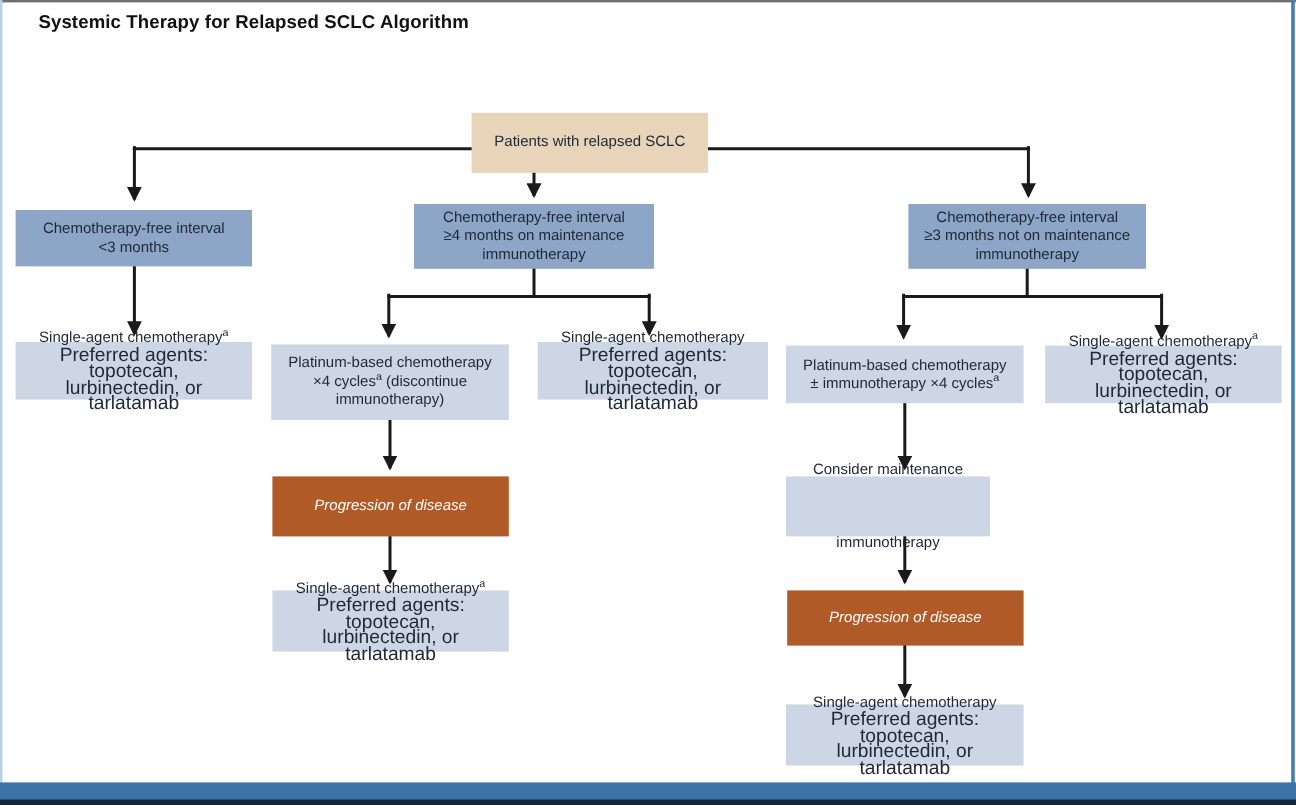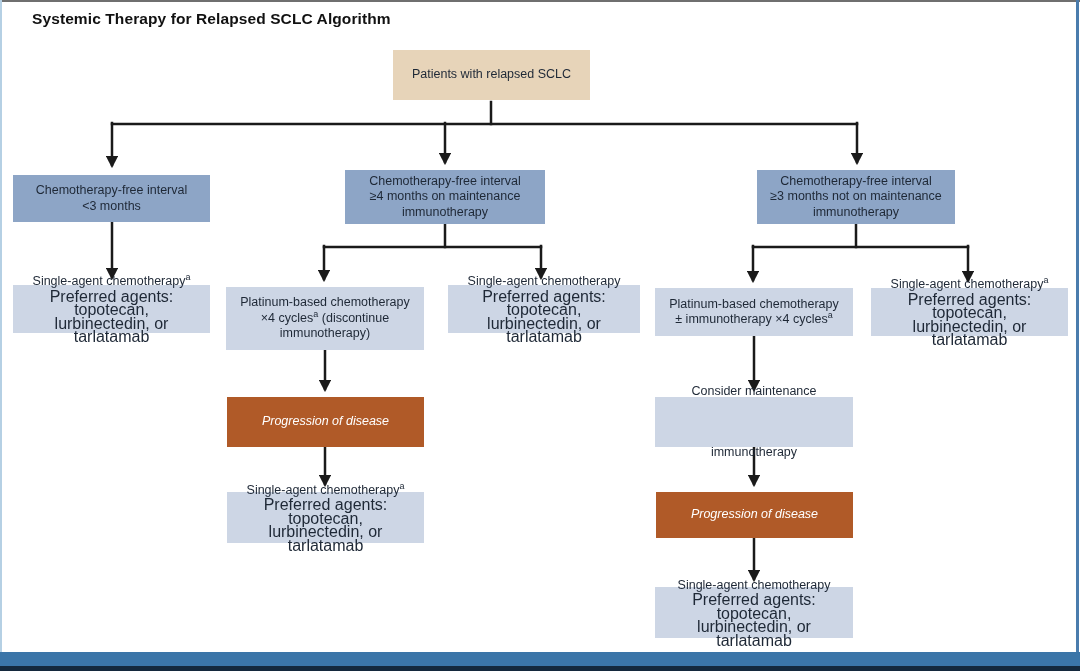--- a/index.html
+++ b/index.html
@@ -16,36 +16,36 @@
     position:absolute;left:32px;top:10px;font-size:15.5px;font-weight:bold;color:#111111;
     letter-spacing:0.1px;
   }
   svg.connectors{position:absolute;left:0;top:0;width:1080px;height:671px;}
   .node{
     position:absolute;display:flex;flex-direction:column;align-items:center;justify-content:center;
     text-align:center;font-size:12.5px;line-height:15.5px;box-sizing:border-box;padding:2px 4px;
   }
   .node sup{font-size:9px;line-height:0;vertical-align:super;}
   .node .sub{font-size:16px;line-height:13.5px;}
-  .tan{background:#e7d4b9;}
+  .tan{background:#e7d4b9;margin-top:44px;}
   .hdr{background:#8da5c6;}
   .light{background:#cdd6e5;}
   .alert{background:#b05a28;color:#ffffff;font-style:italic;}
   
   .n-root {left:393px;top:50px; width:197px;height:50px;}
   .n-h1   {left:13px; top:175px;width:197px;height:47px;}
   .n-h2   {left:345px;top:170px;width:200px;height:54px;}
   .n-h3   {left:757px;top:170px;width:198px;height:54px;}
   .n-s1   {left:13px; top:285px;width:197px;height:48px;}
   .n-p2   {left:226px;top:287px;width:198px;height:63px;}
   .n-s2   {left:448px;top:285px;width:192px;height:48px;}
   .n-p3   {left:655px;top:288px;width:198px;height:48px;}
   .n-s3   {left:871px;top:288px;width:197px;height:48px;}
   .n-prog2{left:227px;top:397px;width:197px;height:50px;}
-  .n-cons3{left:655px;top:397px;width:198px;height:50px;gap:46px;}
+  .n-cons3{left:655px;top:397px;width:170px;height:50px;gap:46px;}
   .n-s2b  {left:227px;top:492px;width:197px;height:51px;}
   .n-prog3{left:656px;top:492px;width:197px;height:46px;}
   .n-s3b  {left:655px;top:587px;width:198px;height:51px;}
 </style>
 </head>
 <body>
 
 <div class="frame">
   <div class="border-top"></div>
   <div class="border-left"></div>

